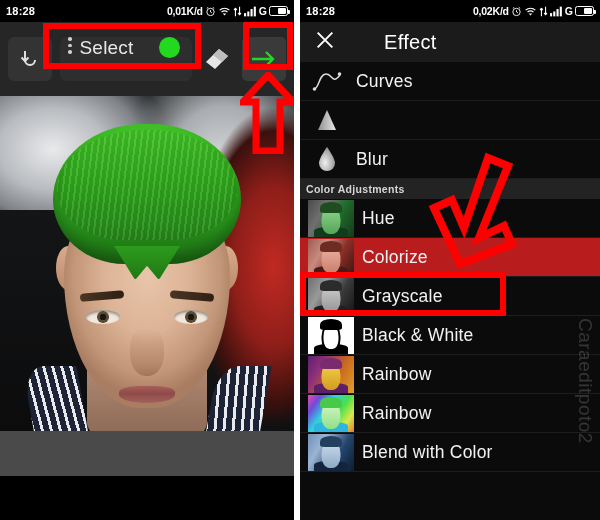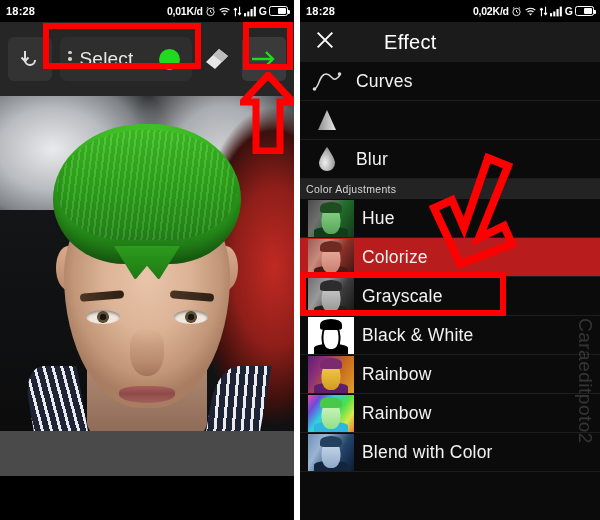--- a/index.html
+++ b/index.html
@@ -51,21 +51,21 @@
     height: 74px; background: #262626;
     display: flex; align-items: center; padding: 0 8px; gap: 8px;
   }
   .tb-btn {
     width: 44px; height: 44px; border-radius: 6px; background: #333;
     display: flex; align-items: center; justify-content: center;
     flex: none;
   }
   .select-chip {
     flex: 1; height: 44px; border-radius: 7px; background: #2e2e2e;
-    display: flex; align-items: center; padding: 0 12px 0 8px; gap: 8px;
+    display: flex; align-items: flex-start; padding: 0 12px 0 8px; gap: 8px;
     position: relative;
   }
   .kebab { display: flex; flex-direction: column; gap: 3px; }
   .kebab span { width: 3.5px; height: 3.5px; background: #cfcfcf; border-radius: 50%; display: block; }
   .select-label { color: #e8e8e8; font-size: 19px; letter-spacing: .2px; }
   .green-dot {
     width: 21px; height: 21px; border-radius: 50%;
     background: #22d91f; margin-left: auto;
   }
   .eraser-btn { width: 34px; height: 44px; display:flex; align-items:center; justify-content:center; flex:none;}
@@ -209,21 +209,21 @@
   .eff-row.alt { background:#b91c1c; }
   .eff-ico {
     width: 42px; height: 34px; display:flex; align-items:center; justify-content:center;
     flex:none;
   }
   .eff-label { color:#f2f2f2; font-size: 17.5px; margin-left: 8px; letter-spacing:.2px; }
   .section-head {
     height: 20px; background:#232323; display:flex; align-items:center;
     padding-left: 6px;
   }
-  .section-head span { color:#d6d6d6; font-size: 10.5px; font-weight: normal; letter-spacing:.3px; }
+  .section-head span { color:#d6d6d6; font-size: 10.5px; font-weight: bold; letter-spacing:.3px; }
 
   .thumb {
     width: 46px; height: 37px; flex:none; margin-left: 2px;
     position: relative; overflow:hidden; background:#111;
   }
   .thumb .t-bg { position:absolute; inset:0; }
   .thumb .t-face {
     position:absolute; left:50%; transform:translateX(-50%);
     top: 6px; width: 19px; height: 28px; border-radius: 48% 48% 42% 42%;
   }

